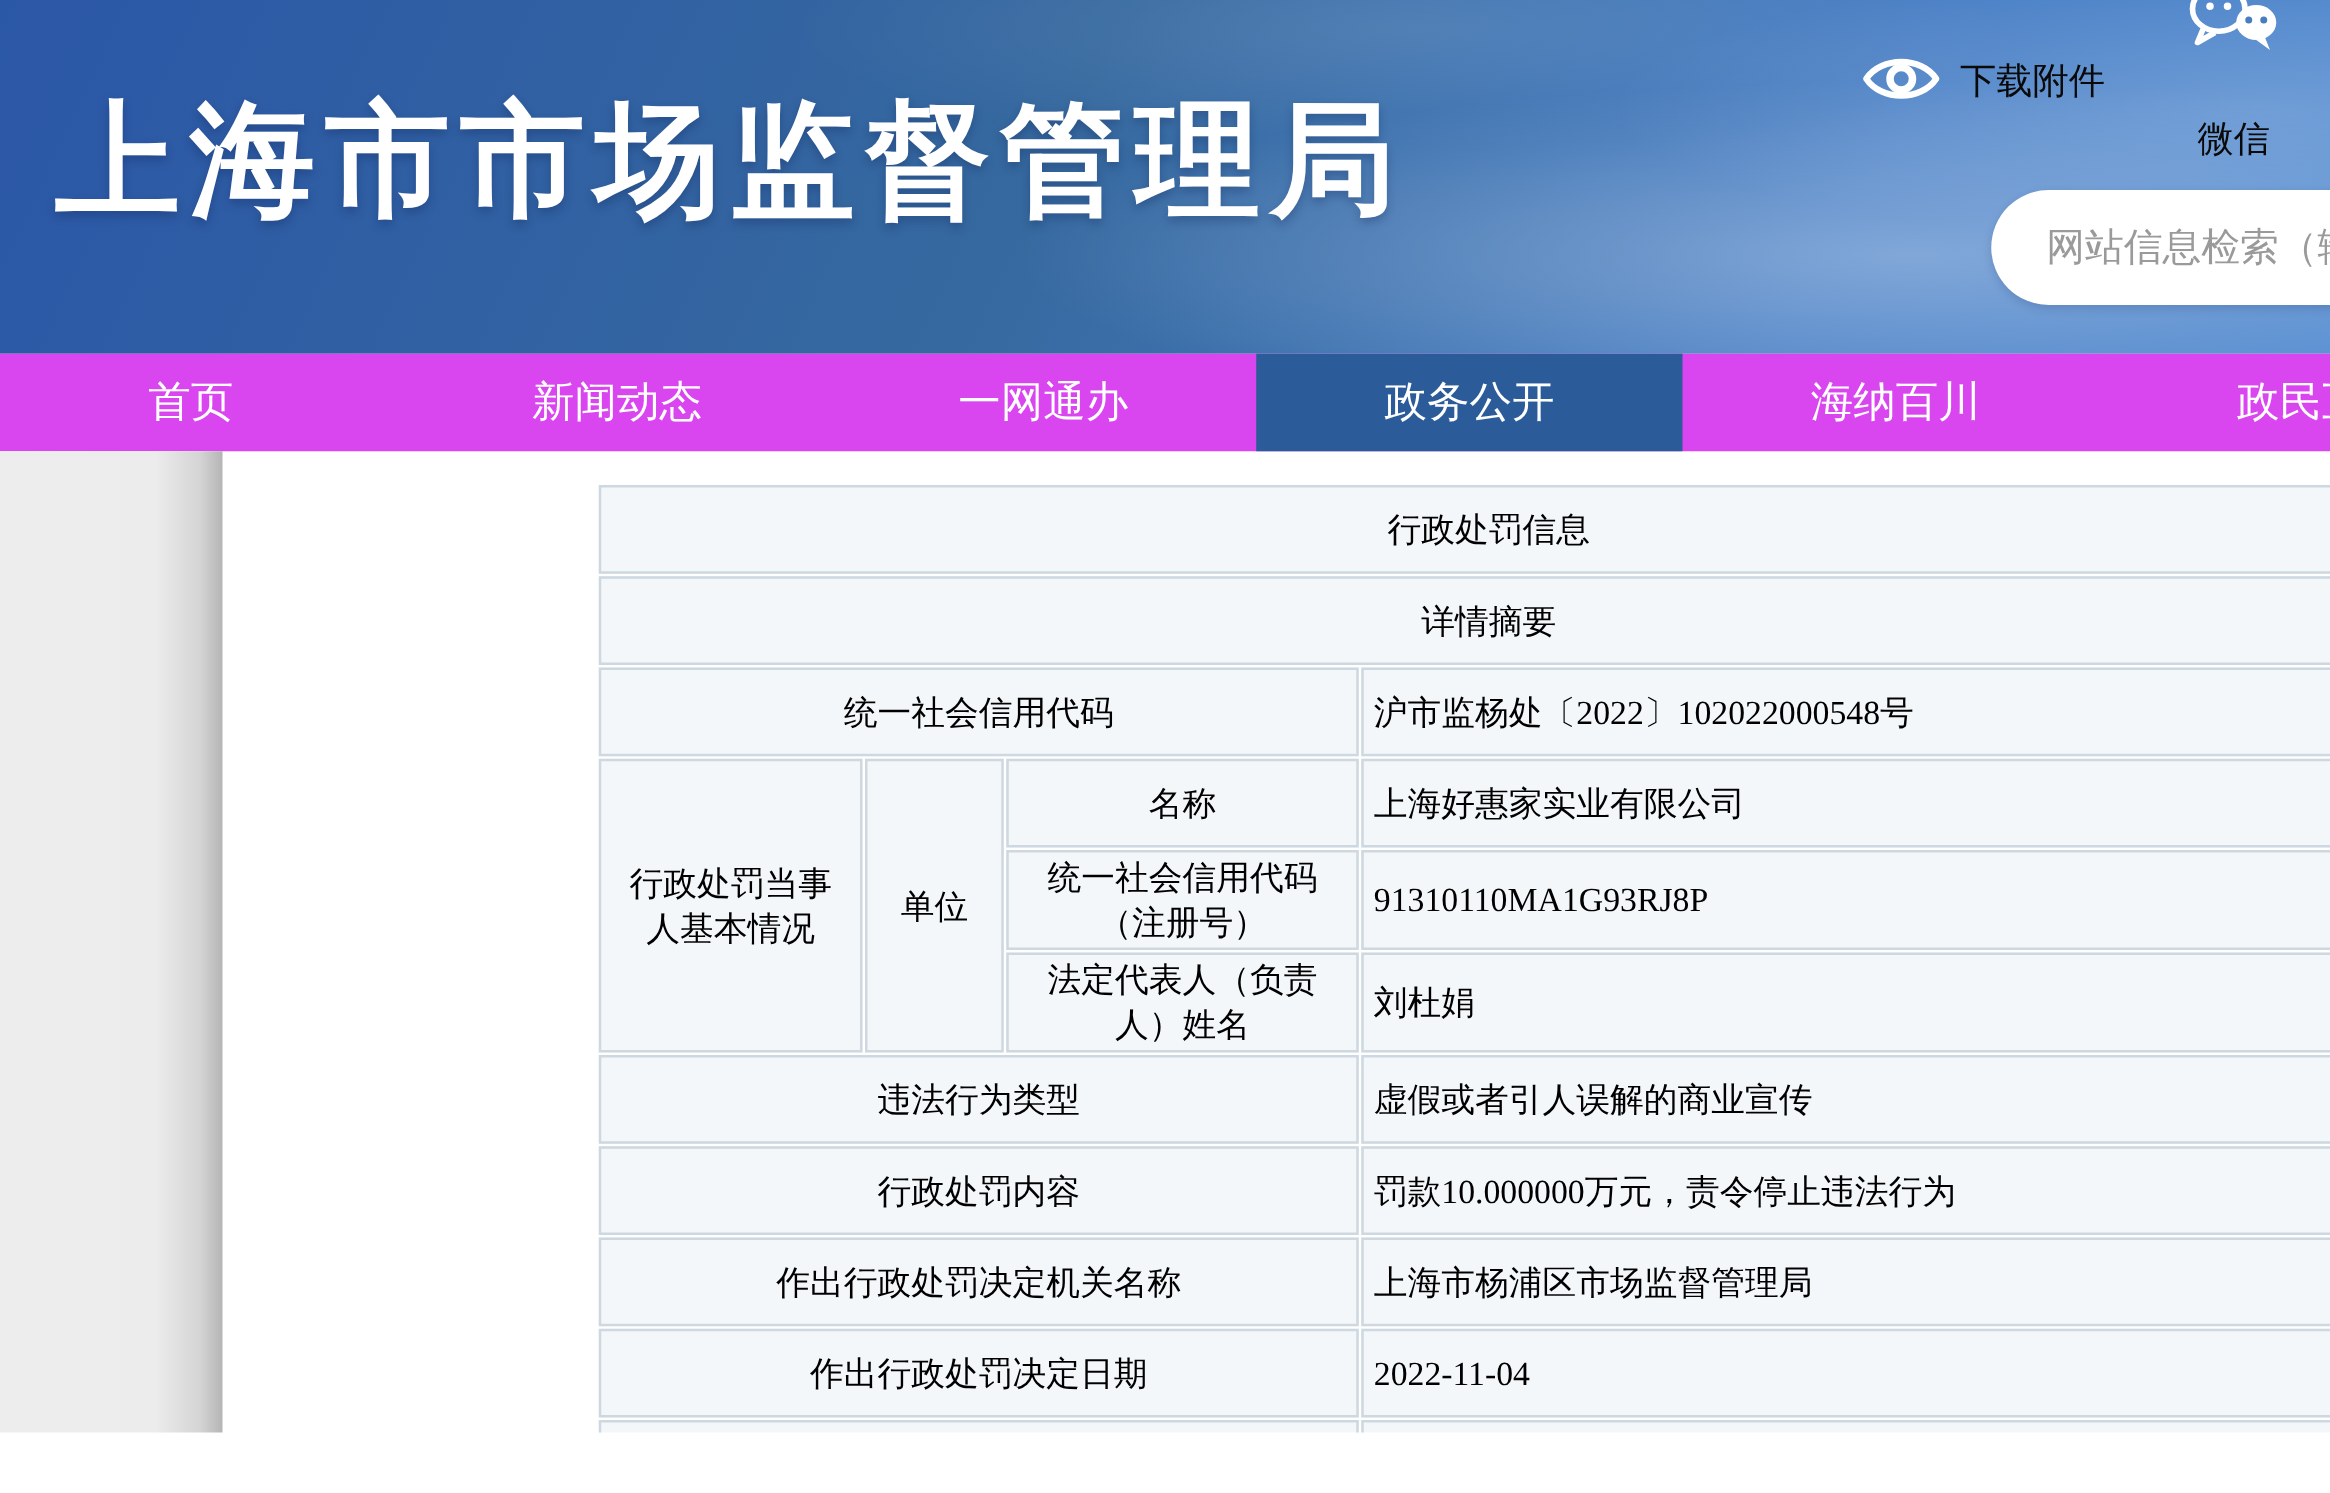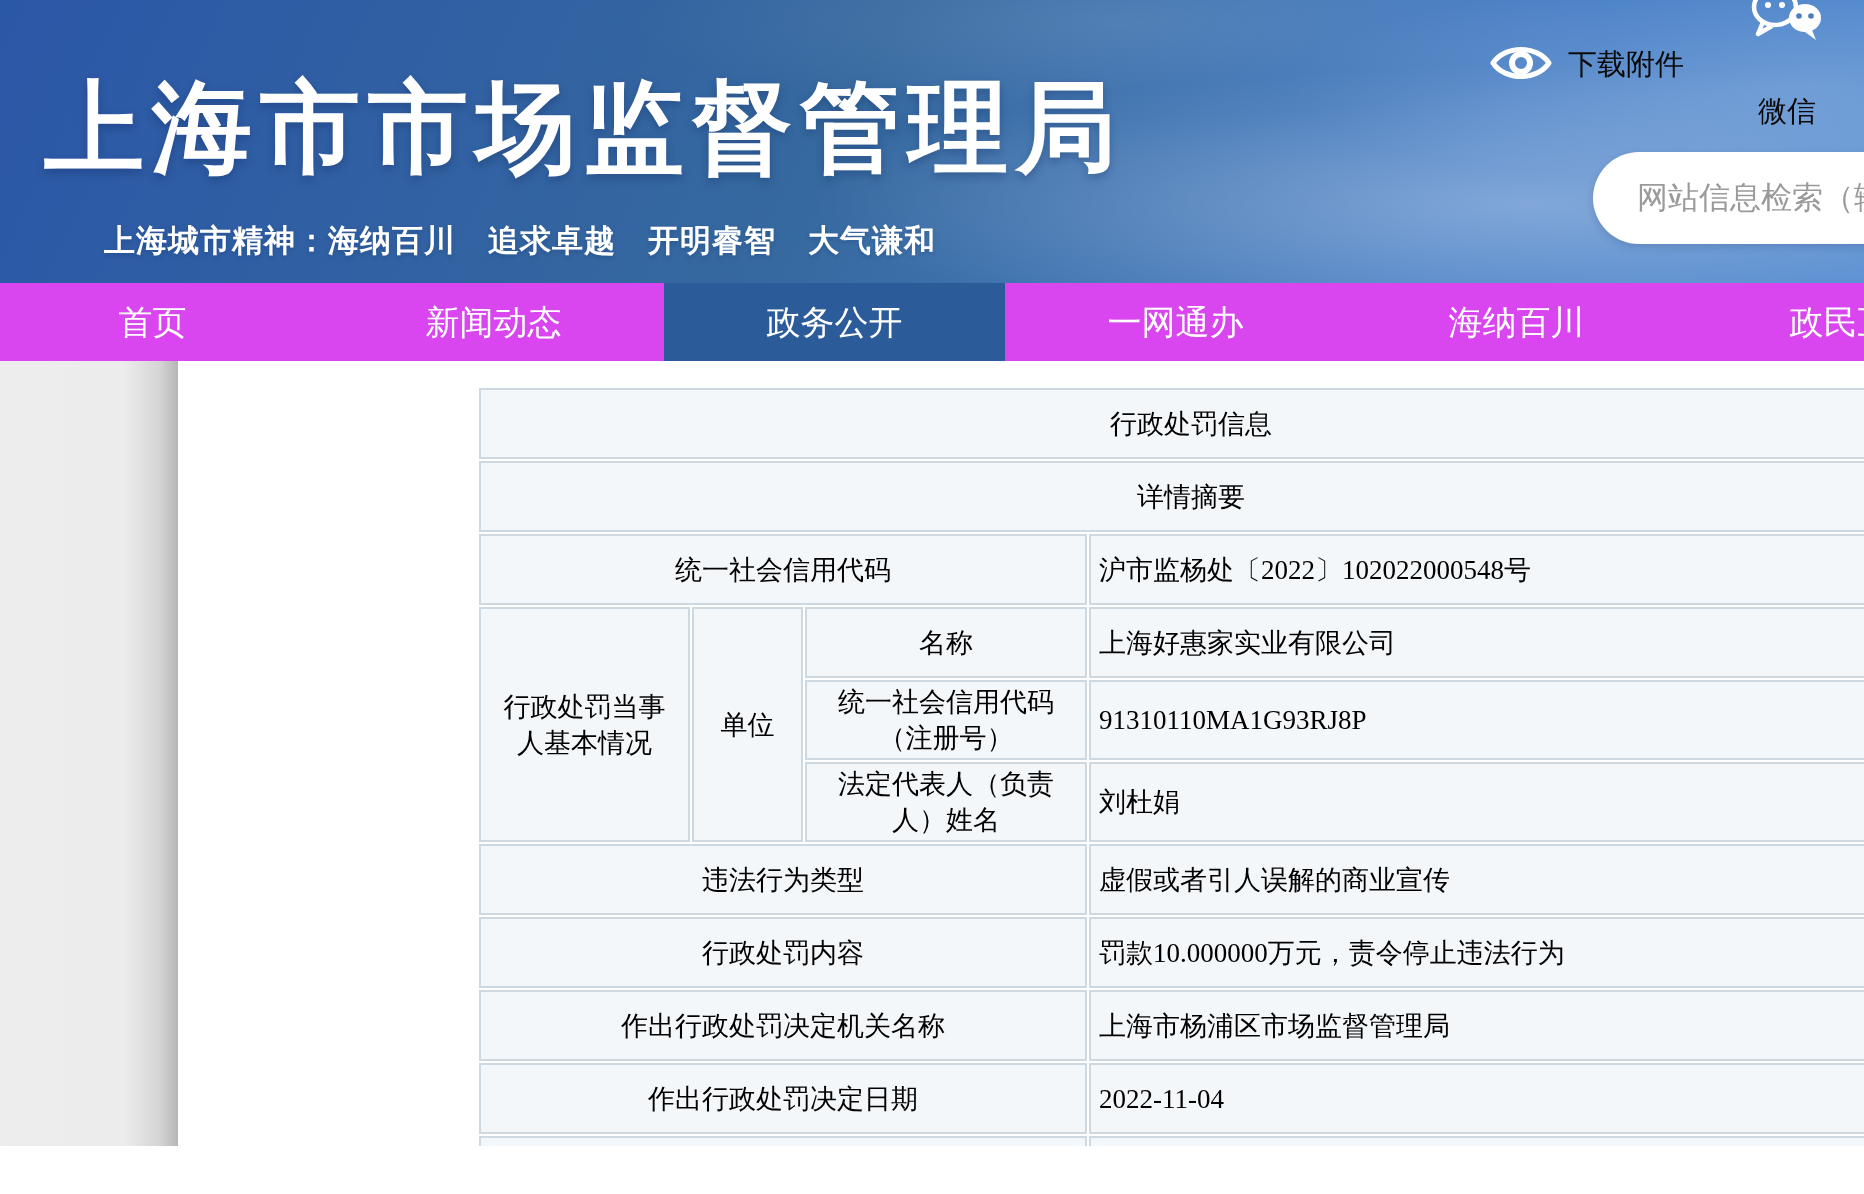--- a/index.html
+++ b/index.html
@@ -75,21 +75,20 @@
   td.party-cell { text-align:center; padding:0 14px;margin-top:44px; }
   a.dl-link { color:#0000ee; text-decoration:underline; cursor:pointer; }
 </style>
 </head>
 <body>
 
 <div id="stage">
 
   <div class="header">
     <div class="brand-title">上海市市场监督管理局</div>
-    <div class="slogan">上海城市精神：海纳百川　追求卓越　开明睿智　大气谦和</div>
 
     <div class="access-group">
       <span>
         <svg width="66" height="54" viewBox="0 0 66 54">
           <path d="M5 27 C17 9 49 9 61 27 C49 45 17 45 5 27 Z" fill="none" stroke="#ffffff" stroke-width="5" stroke-linejoin="round"></path>
           <circle cx="33" cy="27" r="9" fill="none" stroke="#ffffff" stroke-width="6"></circle>
         </svg>
       </span>
       <span class="access-label">下载附件</span>
     </div>
@@ -112,22 +111,22 @@
 
     <div class="search-pill">
       <input type="text" value="" placeholder="网站信息检索（输" style="">
     </div>
   </div>
 
   <div class="navbar">
     <div class="nav-inner">
       <div class="nav-item">首页</div>
       <div class="nav-item">新闻动态</div>
+      <div class="nav-item">一网通办</div>
       <div class="nav-item active">政务公开</div>
-      <div class="nav-item">一网通办</div>
       <div class="nav-item">海纳百川</div>
       <div class="nav-item">政民互动</div>
     </div>
   </div>
 
   <div class="sidebar-strip"></div>
 
   <table class="penalty">
     <colgroup>
       <col style="width:211px">

